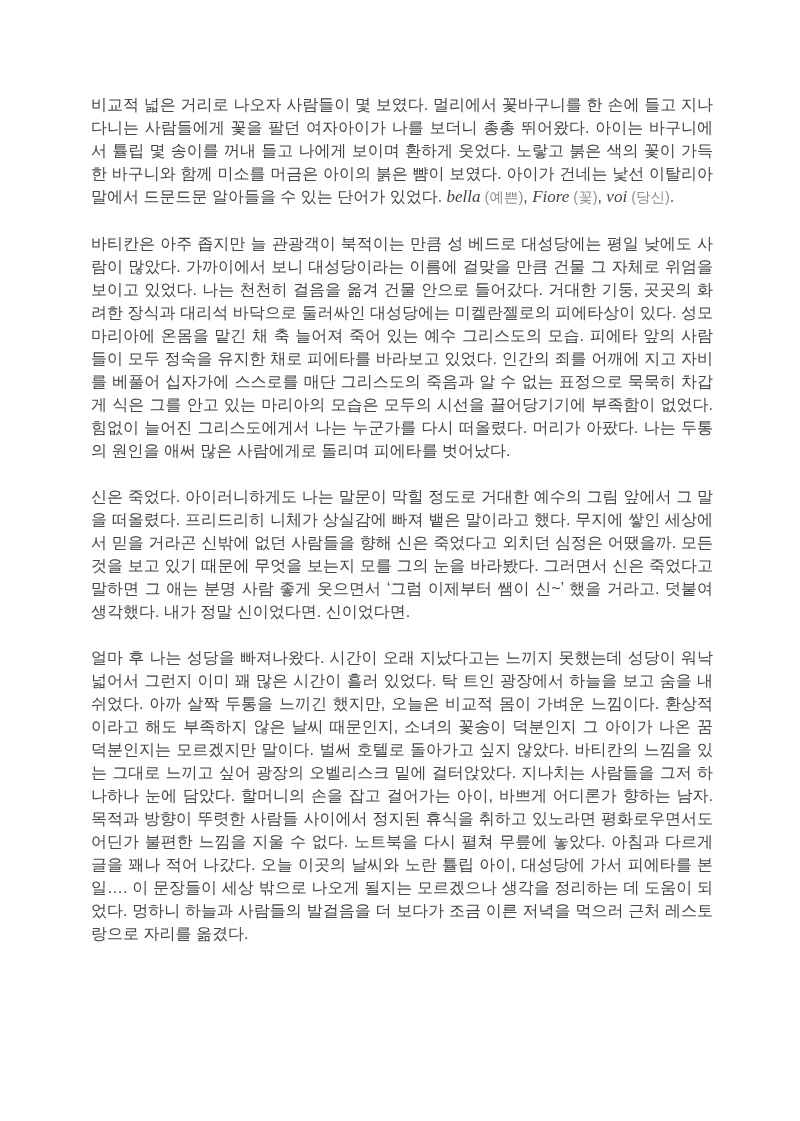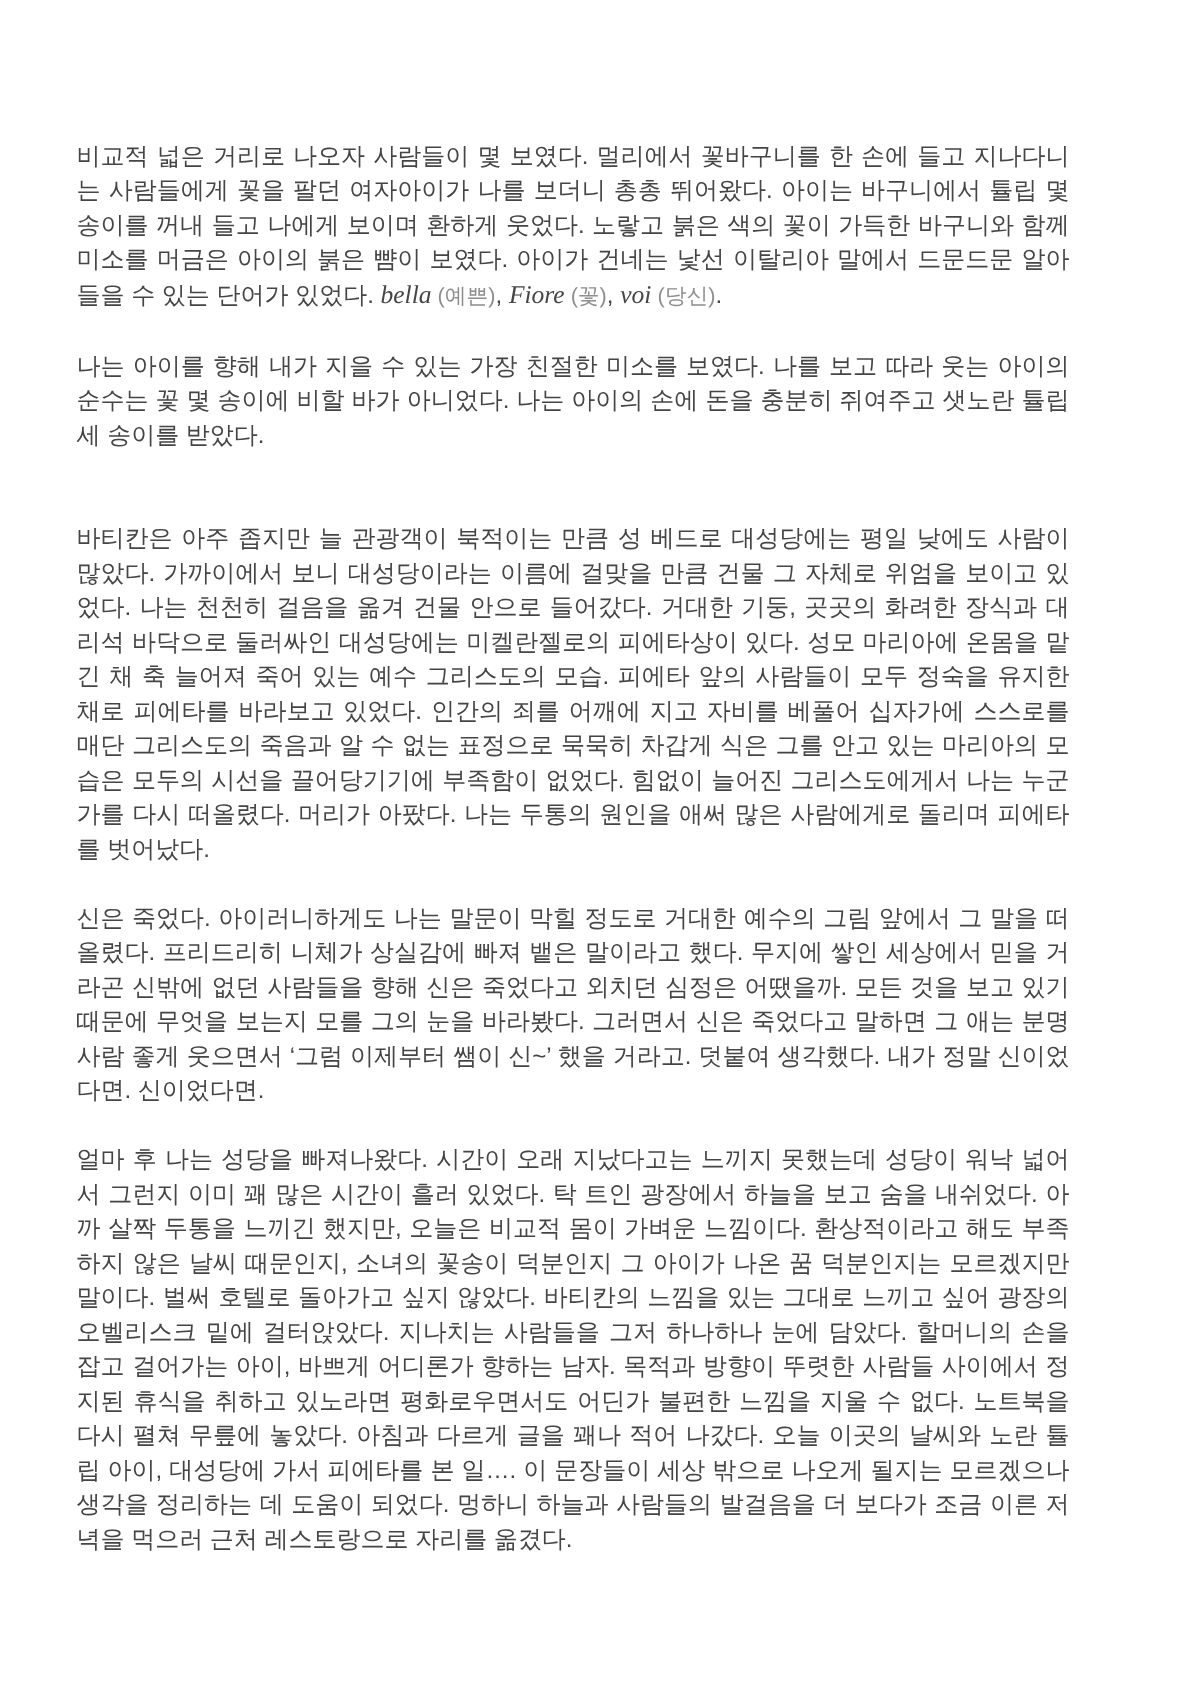--- a/index.html
+++ b/index.html
@@ -11,21 +11,21 @@
     width: 800px;
     height: 1121px;
     overflow: hidden;
     font-family: "Liberation Sans", sans-serif;
   }
   .page {
     box-sizing: border-box;
     width: 800px;
     height: 1121px;
     background: var(--page-bg, #ffffff);
-    padding: 93px 87px 0 51px;
+    padding: 93px 87px 0 91px;
   }
   .para {
     margin: 0 0 23px 0;
     font-size: 16px;
     line-height: 23px;
     color: var(--text-color, #454545);
     text-align: justify;
     text-align-last: left;
     word-break: normal;
     overflow-wrap: break-word;
@@ -44,21 +44,20 @@
     font-size: 14.5px;
   }
 </style>
 </head>
 <body>
 
 <div class="page">
 
   <p class="para"><span>비교적 넓은 거리로 나오자 사람들이 몇 보였다. 멀리에서 꽃바구니를 한 손에 들고 지나다니는 사람들에게 꽃을 팔던 여자아이가 나를 보더니 총총 뛰어왔다. 아이는 바구니에서 튤립 몇 송이를 꺼내 들고 나에게 보이며 환하게 웃었다. 노랗고 붉은 색의 꽃이 가득한 바구니와 함께 미소를 머금은 아이의 붉은 뺨이 보였다. 아이가 건네는 낯선 이탈리아 말에서 드문드문 알아들을 수 있는 단어가 있었다. </span><i class="term">bella</i><span class="gloss"> (예쁜)</span><span>, </span><i class="term">Fiore</i><span class="gloss"> (꽃)</span><span>, </span><i class="term">voi</i><span class="gloss"> (당신)</span><span>.</span></p>
 
-  <p class="para section-end">나는 아이를 향해 내가 지을 수 있는 가장 친절한 미소를 보였다. 나를 보고 따라 웃는 아이의 순수는 꽃 몇 송이에 비할 바가 아니었다. 나는 아이의 손에 돈을 충분히 쥐여주고 샛노란 튤립 세 송이를 받았다.</p>
 
   <p class="para">바티칸은 아주 좁지만 늘 관광객이 북적이는 만큼 성 베드로 대성당에는 평일 낮에도 사람이 많았다. 가까이에서 보니 대성당이라는 이름에 걸맞을 만큼 건물 그 자체로 위엄을 보이고 있었다. 나는 천천히 걸음을 옮겨 건물 안으로 들어갔다. 거대한 기둥, 곳곳의 화려한 장식과 대리석 바닥으로 둘러싸인 대성당에는 미켈란젤로의 피에타상이 있다. 성모 마리아에 온몸을 맡긴 채 축 늘어져 죽어 있는 예수 그리스도의 모습. 피에타 앞의 사람들이 모두 정숙을 유지한 채로 피에타를 바라보고 있었다. 인간의 죄를 어깨에 지고 자비를 베풀어 십자가에 스스로를 매단 그리스도의 죽음과 알 수 없는 표정으로 묵묵히 차갑게 식은 그를 안고 있는 마리아의 모습은 모두의 시선을 끌어당기기에 부족함이 없었다. 힘없이 늘어진 그리스도에게서 나는 누군가를 다시 떠올렸다. 머리가 아팠다. 나는 두통의 원인을 애써 많은 사람에게로 돌리며 피에타를 벗어났다.</p>
 
   <p class="para">신은 죽었다. 아이러니하게도 나는 말문이 막힐 정도로 거대한 예수의 그림 앞에서 그 말을 떠올렸다. 프리드리히 니체가 상실감에 빠져 뱉은 말이라고 했다. 무지에 쌓인 세상에서 믿을 거라곤 신밖에 없던 사람들을 향해 신은 죽었다고 외치던 심정은 어땠을까. 모든 것을 보고 있기 때문에 무엇을 보는지 모를 그의 눈을 바라봤다. 그러면서 신은 죽었다고 말하면 그 애는 분명 사람 좋게 웃으면서 ‘그럼 이제부터 쌤이 신~’ 했을 거라고. 덧붙여 생각했다. 내가 정말 신이었다면. 신이었다면.</p>
 
   <p class="para">얼마 후 나는 성당을 빠져나왔다. 시간이 오래 지났다고는 느끼지 못했는데 성당이 워낙 넓어서 그런지 이미 꽤 많은 시간이 흘러 있었다. 탁 트인 광장에서 하늘을 보고 숨을 내쉬었다. 아까 살짝 두통을 느끼긴 했지만, 오늘은 비교적 몸이 가벼운 느낌이다. 환상적이라고 해도 부족하지 않은 날씨 때문인지, 소녀의 꽃송이 덕분인지 그 아이가 나온 꿈 덕분인지는 모르겠지만 말이다. 벌써 호텔로 돌아가고 싶지 않았다. 바티칸의 느낌을 있는 그대로 느끼고 싶어 광장의 오벨리스크 밑에 걸터앉았다. 지나치는 사람들을 그저 하나하나 눈에 담았다. 할머니의 손을 잡고 걸어가는 아이, 바쁘게 어디론가 향하는 남자. 목적과 방향이 뚜렷한 사람들 사이에서 정지된 휴식을 취하고 있노라면 평화로우면서도 어딘가 불편한 느낌을 지울 수 없다. 노트북을 다시 펼쳐 무릎에 놓았다. 아침과 다르게 글을 꽤나 적어 나갔다. 오늘 이곳의 날씨와 노란 튤립 아이, 대성당에 가서 피에타를 본 일…. 이 문장들이 세상 밖으로 나오게 될지는 모르겠으나 생각을 정리하는 데 도움이 되었다. 멍하니 하늘과 사람들의 발걸음을 더 보다가 조금 이른 저녁을 먹으러 근처 레스토랑으로 자리를 옮겼다.</p>
 
 </div>
 
 </body></html>

